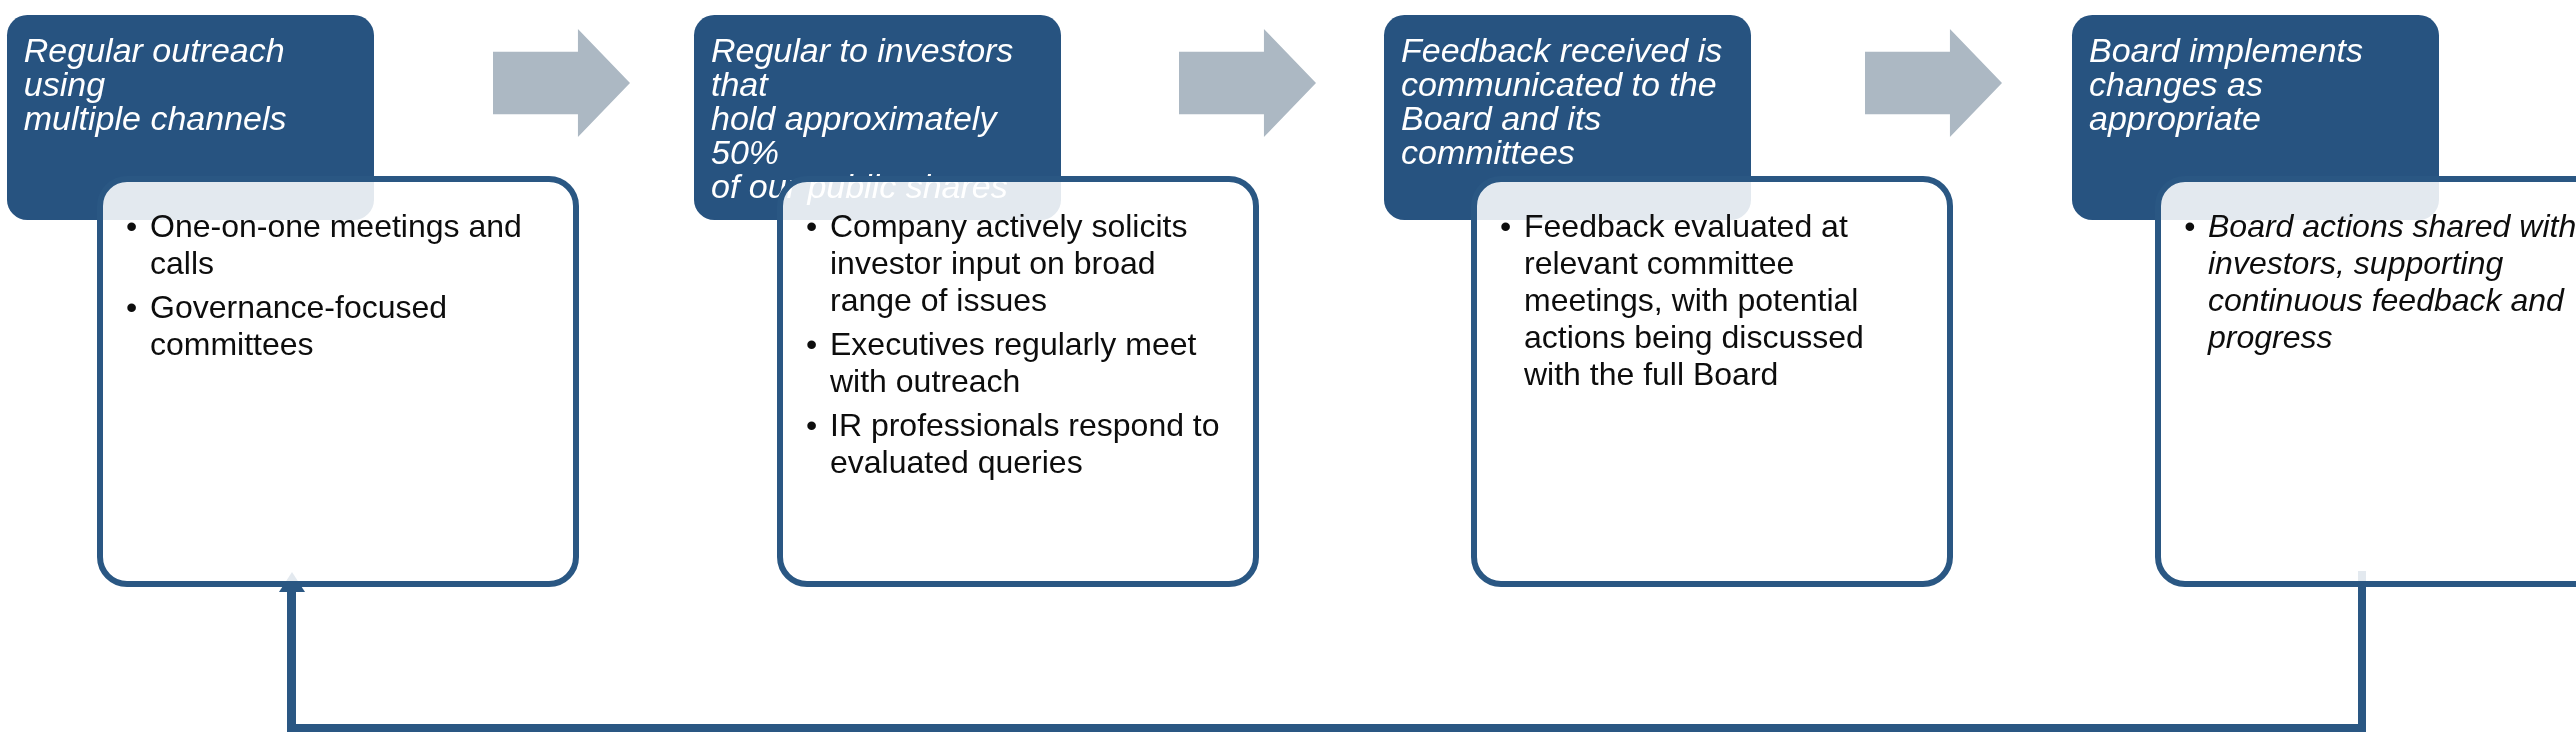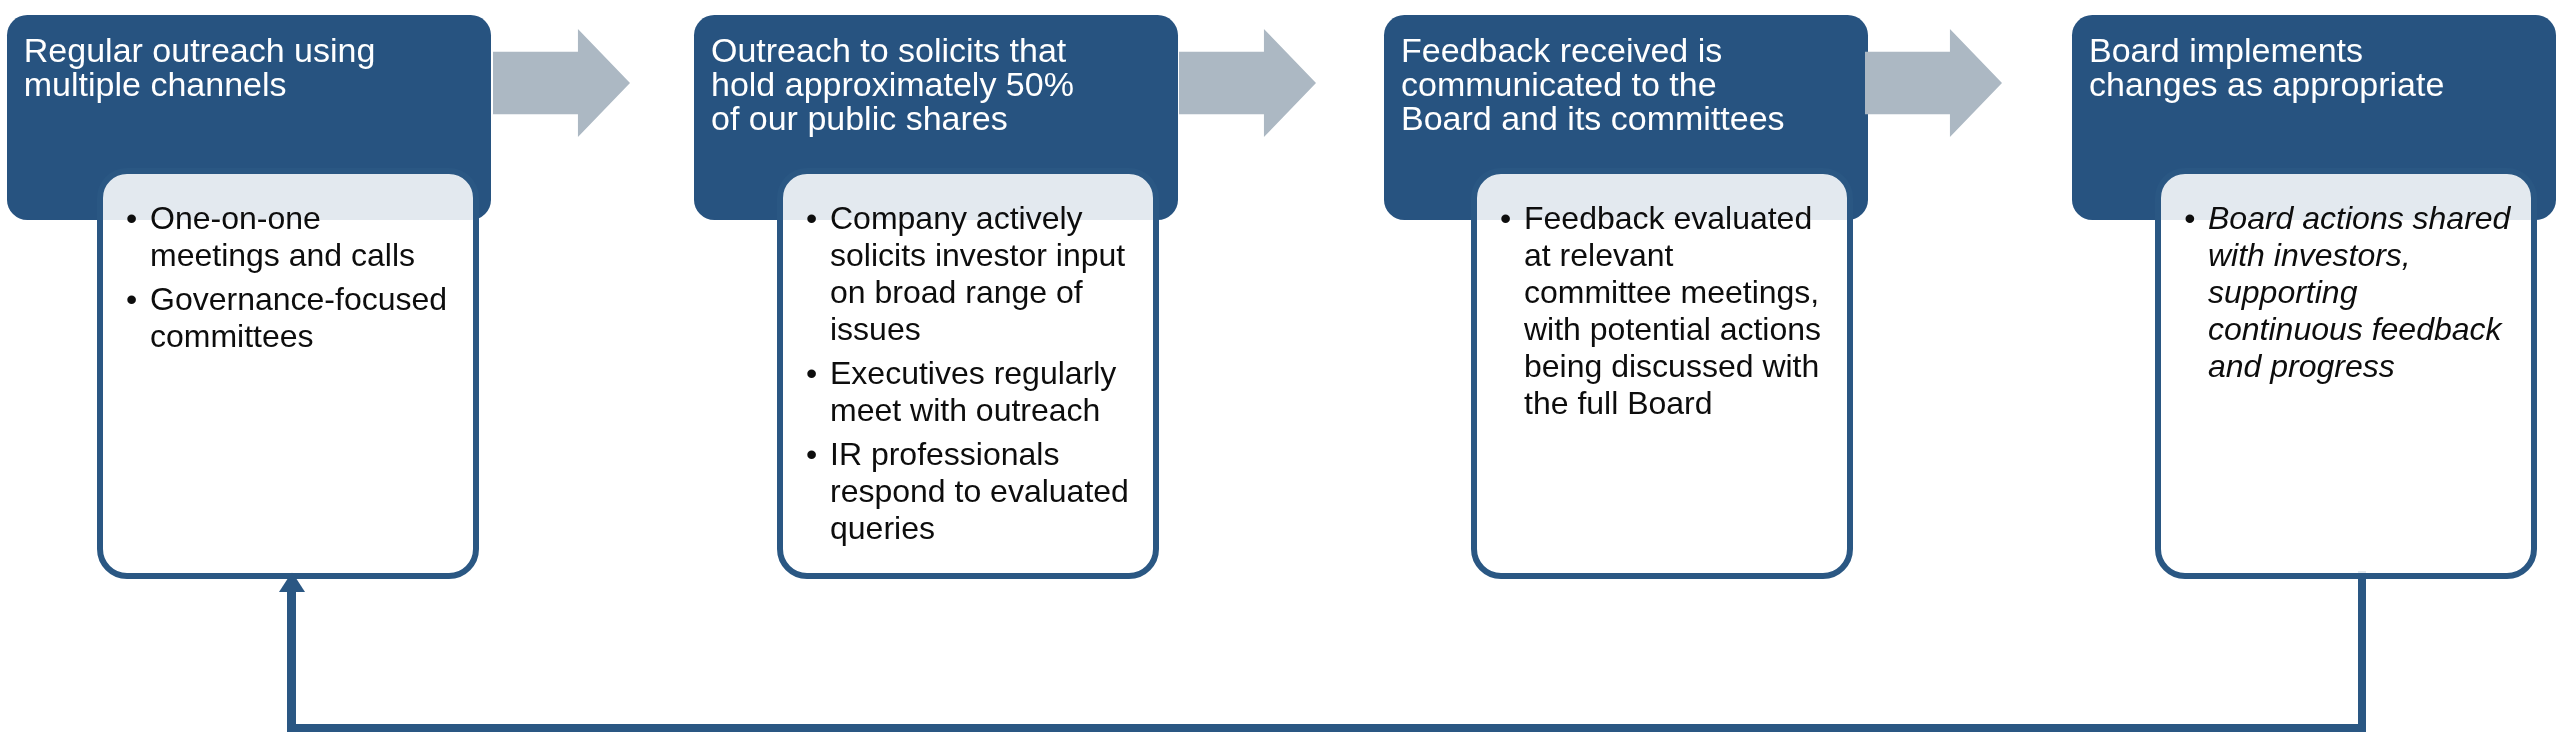--- a/index.html
+++ b/index.html
@@ -12,33 +12,33 @@
     --loop-blue:#2A5783;
     --page-bg:#FFFFFF;
   }
   *{margin:0;padding:0;box-sizing:border-box;}
   html,body{width:2576px;height:750px;background:var(--page-bg);
     font-family:"Liberation Sans", sans-serif;}
   .diagram{position:relative;width:2576px;height:750px;overflow:hidden;}
 
   
   .step-header{
-    position:absolute;top:15px;width:484px;height:205px;
+    position:absolute;top:15px;width:367px;height:205px;
     background:var(--header-bg);border-radius:20.3px;
     color:var(--header-text);font-size:34px;line-height:34px;
-    padding:17.6px 16.3px 0 17px;z-index:1;letter-spacing:0px;
+    padding:17.6px 16.3px 0 17px;z-index:1;letter-spacing:0px;font-style:italic;
   }
   .s1 .step-header{left:6.8px;}
   .s2 .step-header{left:694px;}
   .s3 .step-header{left:1384px;}
   .s4 .step-header{left:2072px;}
 
   
   .step-card{
-    position:absolute;top:168px;width:382px;height:411px;
+    position:absolute;top:176px;width:482px;height:411px;
     background:var(--card-fill);
     border:6.1px solid var(--card-border);border-radius:30px;
     z-index:2;padding:26px 0 0 0;
   }
   .s1 .step-card{left:97px;}
   .s2 .step-card{left:777px;}
   .s3 .step-card{left:1471px;}
   .s4 .step-card{left:2155px;font-style:italic;}
 
   .step-card ul{list-style:none;}
@@ -88,21 +88,21 @@
         <li>One-on-one meetings and calls</li>
         <li>Governance-focused committees</li>
       </ul>
     </div>
   </div>
 
   <div class="flow-arrow fa1"></div>
 
   <div class="step s2">
     <div class="step-header">
-      <div>Outreach to solicits that</div>
+      <div>Regular to investors that</div>
       <div>hold approximately 50%</div>
       <div>of our public shares</div>
     </div>
     <div class="step-card">
       <ul>
         <li>Company actively solicits investor input on broad range of issues</li>
         <li>Executives regularly meet with outreach</li>
         <li>IR professionals respond to evaluated queries</li>
       </ul>
     </div>

